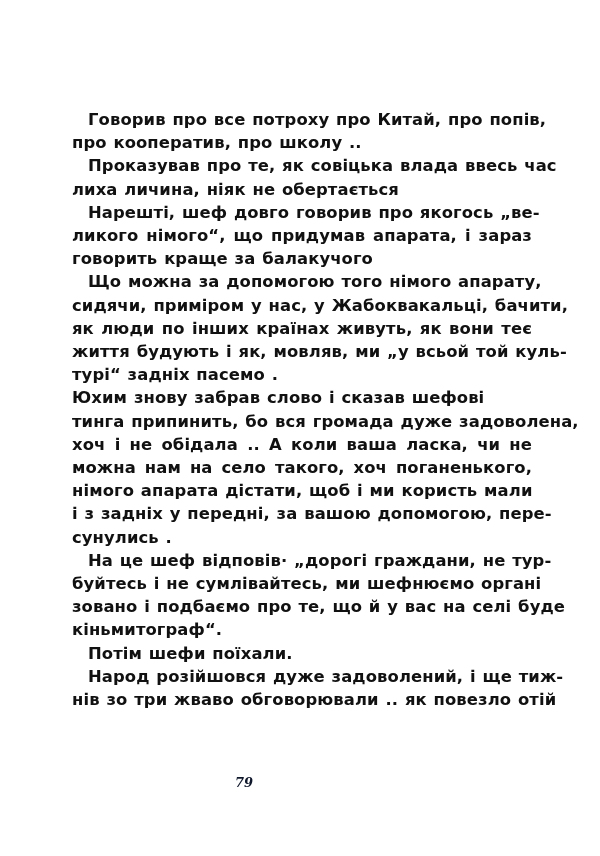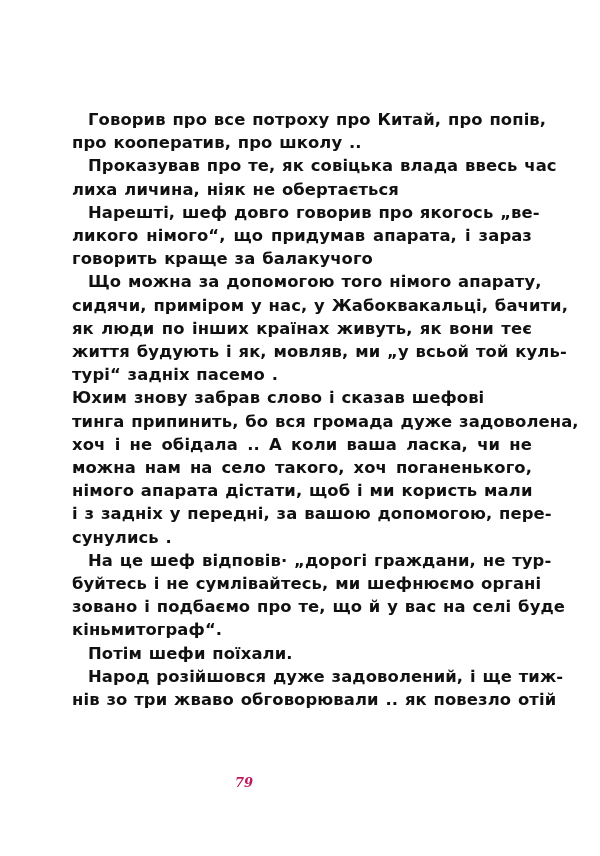--- a/index.html
+++ b/index.html
@@ -48,21 +48,21 @@
     .page-number {
       position: absolute;
       left: 0;
       width: 488px;
       top: 775px;
       text-align: center;
       font-size: 13px;
       font-style: italic;
       font-weight: bold;
       font-family: "DejaVu Serif", serif;
-      color: #be185d;
+      color: #0f172a;
     }
   </style>
 </head>
 <body>
 
 <div class="page">
 
   <p class="para">
     <span class="line first">Говорив про все потроху про Китай, про попів,</span>
     <span class="line last">про кооператив, про школу ..</span>

